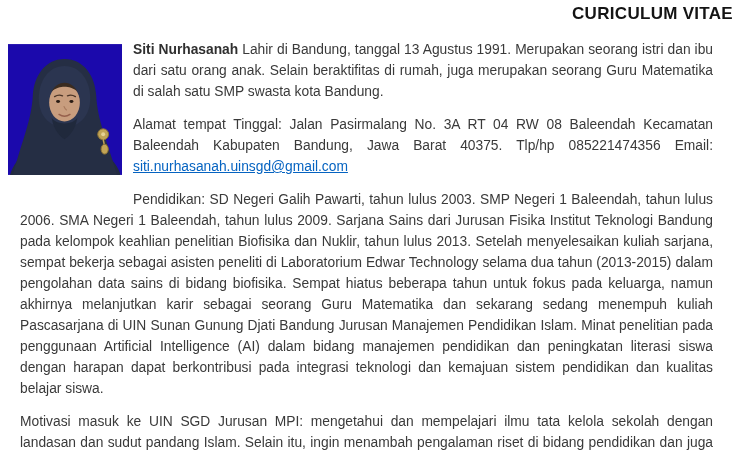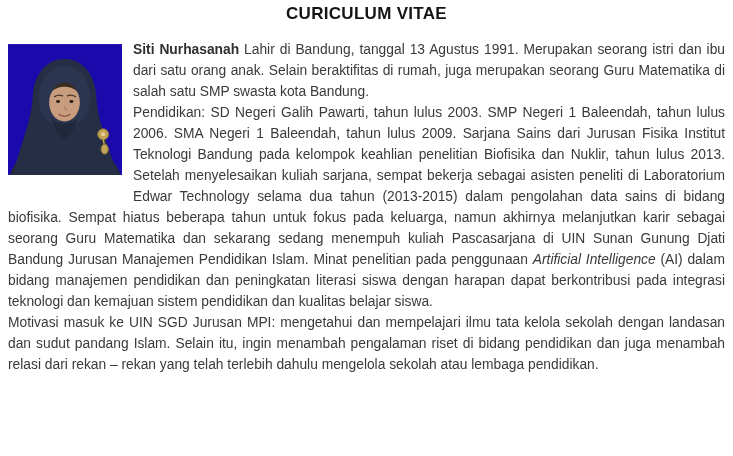--- a/index.html
+++ b/index.html
@@ -7,47 +7,47 @@
     position: relative;
     width: 733px;
     height: 456px;
     background: #ffffff;
     overflow: hidden;
     font-family: "Liberation Sans", sans-serif;
     box-sizing: border-box;
   }
   .doc-title {
     margin: 4px 0 15px 0;
-    text-align: center;
+    text-align: right;
     font-size: 17px;
     font-weight: bold;
     color: #141414;
     letter-spacing: 0.3px;
   }
   .body-text {
     margin: 0 8px;
     font-size: 13.8px;
     line-height: 21px;
     text-align: justify;
     color: #3a3a3a;
   }
-  .body-text p { margin: 0; }
+  .body-text p { margin: 12px; }
   .photo-wrap {
     float: left;
     width: 114px;
     height: 131px;
     margin: 5px 11px 20px 0;
   }
   .photo-wrap svg { display: block; }
   a.email-link {
     color: #0563C1;
     text-decoration: underline;
     cursor: pointer;
   }
-  .italic { font-style: italic; }
+  .italic { }
   b.person-name { color: #2f2f2f; }
 </style>
 </head>
 <body>
 
 <div class="page">
 
   <h1 class="doc-title">CURICULUM VITAE</h1>
 
   <div class="body-text">
@@ -80,20 +80,21 @@
 
         <circle cx="96" cy="91" r="5.5" fill="#c2a456" stroke="#8a7136" stroke-width="1"></circle>
         <circle cx="96" cy="91" r="2" fill="#e6d193"></circle>
         <path d="M96,96 L97,101" stroke="#c2a456" stroke-width="1.5"></path>
         <ellipse cx="97.5" cy="106" rx="3.6" ry="5" fill="#c2a456" stroke="#8a7136" stroke-width="1"></ellipse>
       </svg>
     </span>
 
     <p><b class="person-name">Siti Nurhasanah</b><span> Lahir di Bandung, tanggal 13 Agustus 1991. Merupakan seorang istri dan ibu dari satu orang anak. Selain beraktifitas di rumah, juga merupakan seorang Guru Matematika di salah satu SMP swasta kota Bandung.</span></p>
 
+    <p><span>Alamat tempat Tinggal: Jalan Pasirmalang No. 3A RT 04 RW 08 Baleendah Kecamatan Baleendah Kabupaten Bandung, Jawa Barat 40375. Tlp/hp 085221474356 Email: </span><a class="email-link" href="#">siti.nurhasanah.uinsgd@gmail.com</a></p>
 
     <p><span>Pendidikan: SD Negeri Galih Pawarti, tahun lulus 2003. SMP Negeri 1 Baleendah,  tahun lulus 2006.  SMA Negeri 1 Baleendah, tahun lulus 2009. Sarjana Sains dari Jurusan Fisika Institut Teknologi Bandung pada kelompok keahlian penelitian Biofisika dan Nuklir, tahun lulus 2013. Setelah menyelesaikan kuliah sarjana, sempat bekerja sebagai asisten peneliti di Laboratorium Edwar Technology selama dua tahun (2013-2015) dalam pengolahan data sains di bidang biofisika.  Sempat hiatus beberapa tahun untuk fokus pada keluarga, namun akhirnya melanjutkan karir sebagai seorang Guru Matematika dan sekarang sedang menempuh kuliah Pascasarjana di UIN Sunan Gunung Djati Bandung Jurusan Manajemen Pendidikan Islam. Minat penelitian pada penggunaan </span><span class="italic">Artificial Intelligence</span><span> (AI) dalam bidang manajemen pendidikan dan peningkatan literasi siswa dengan harapan dapat berkontribusi pada integrasi teknologi dan kemajuan sistem pendidikan dan kualitas belajar siswa.</span></p>
 
     <p>Motivasi masuk ke UIN SGD Jurusan MPI: mengetahui dan mempelajari ilmu tata kelola sekolah dengan landasan dan sudut pandang Islam. Selain itu, ingin menambah pengalaman riset di bidang pendidikan dan juga menambah relasi dari rekan – rekan yang telah terlebih dahulu mengelola sekolah atau lembaga pendidikan.</p>
 
 
   </div>
 </div>
 
 </body></html>

